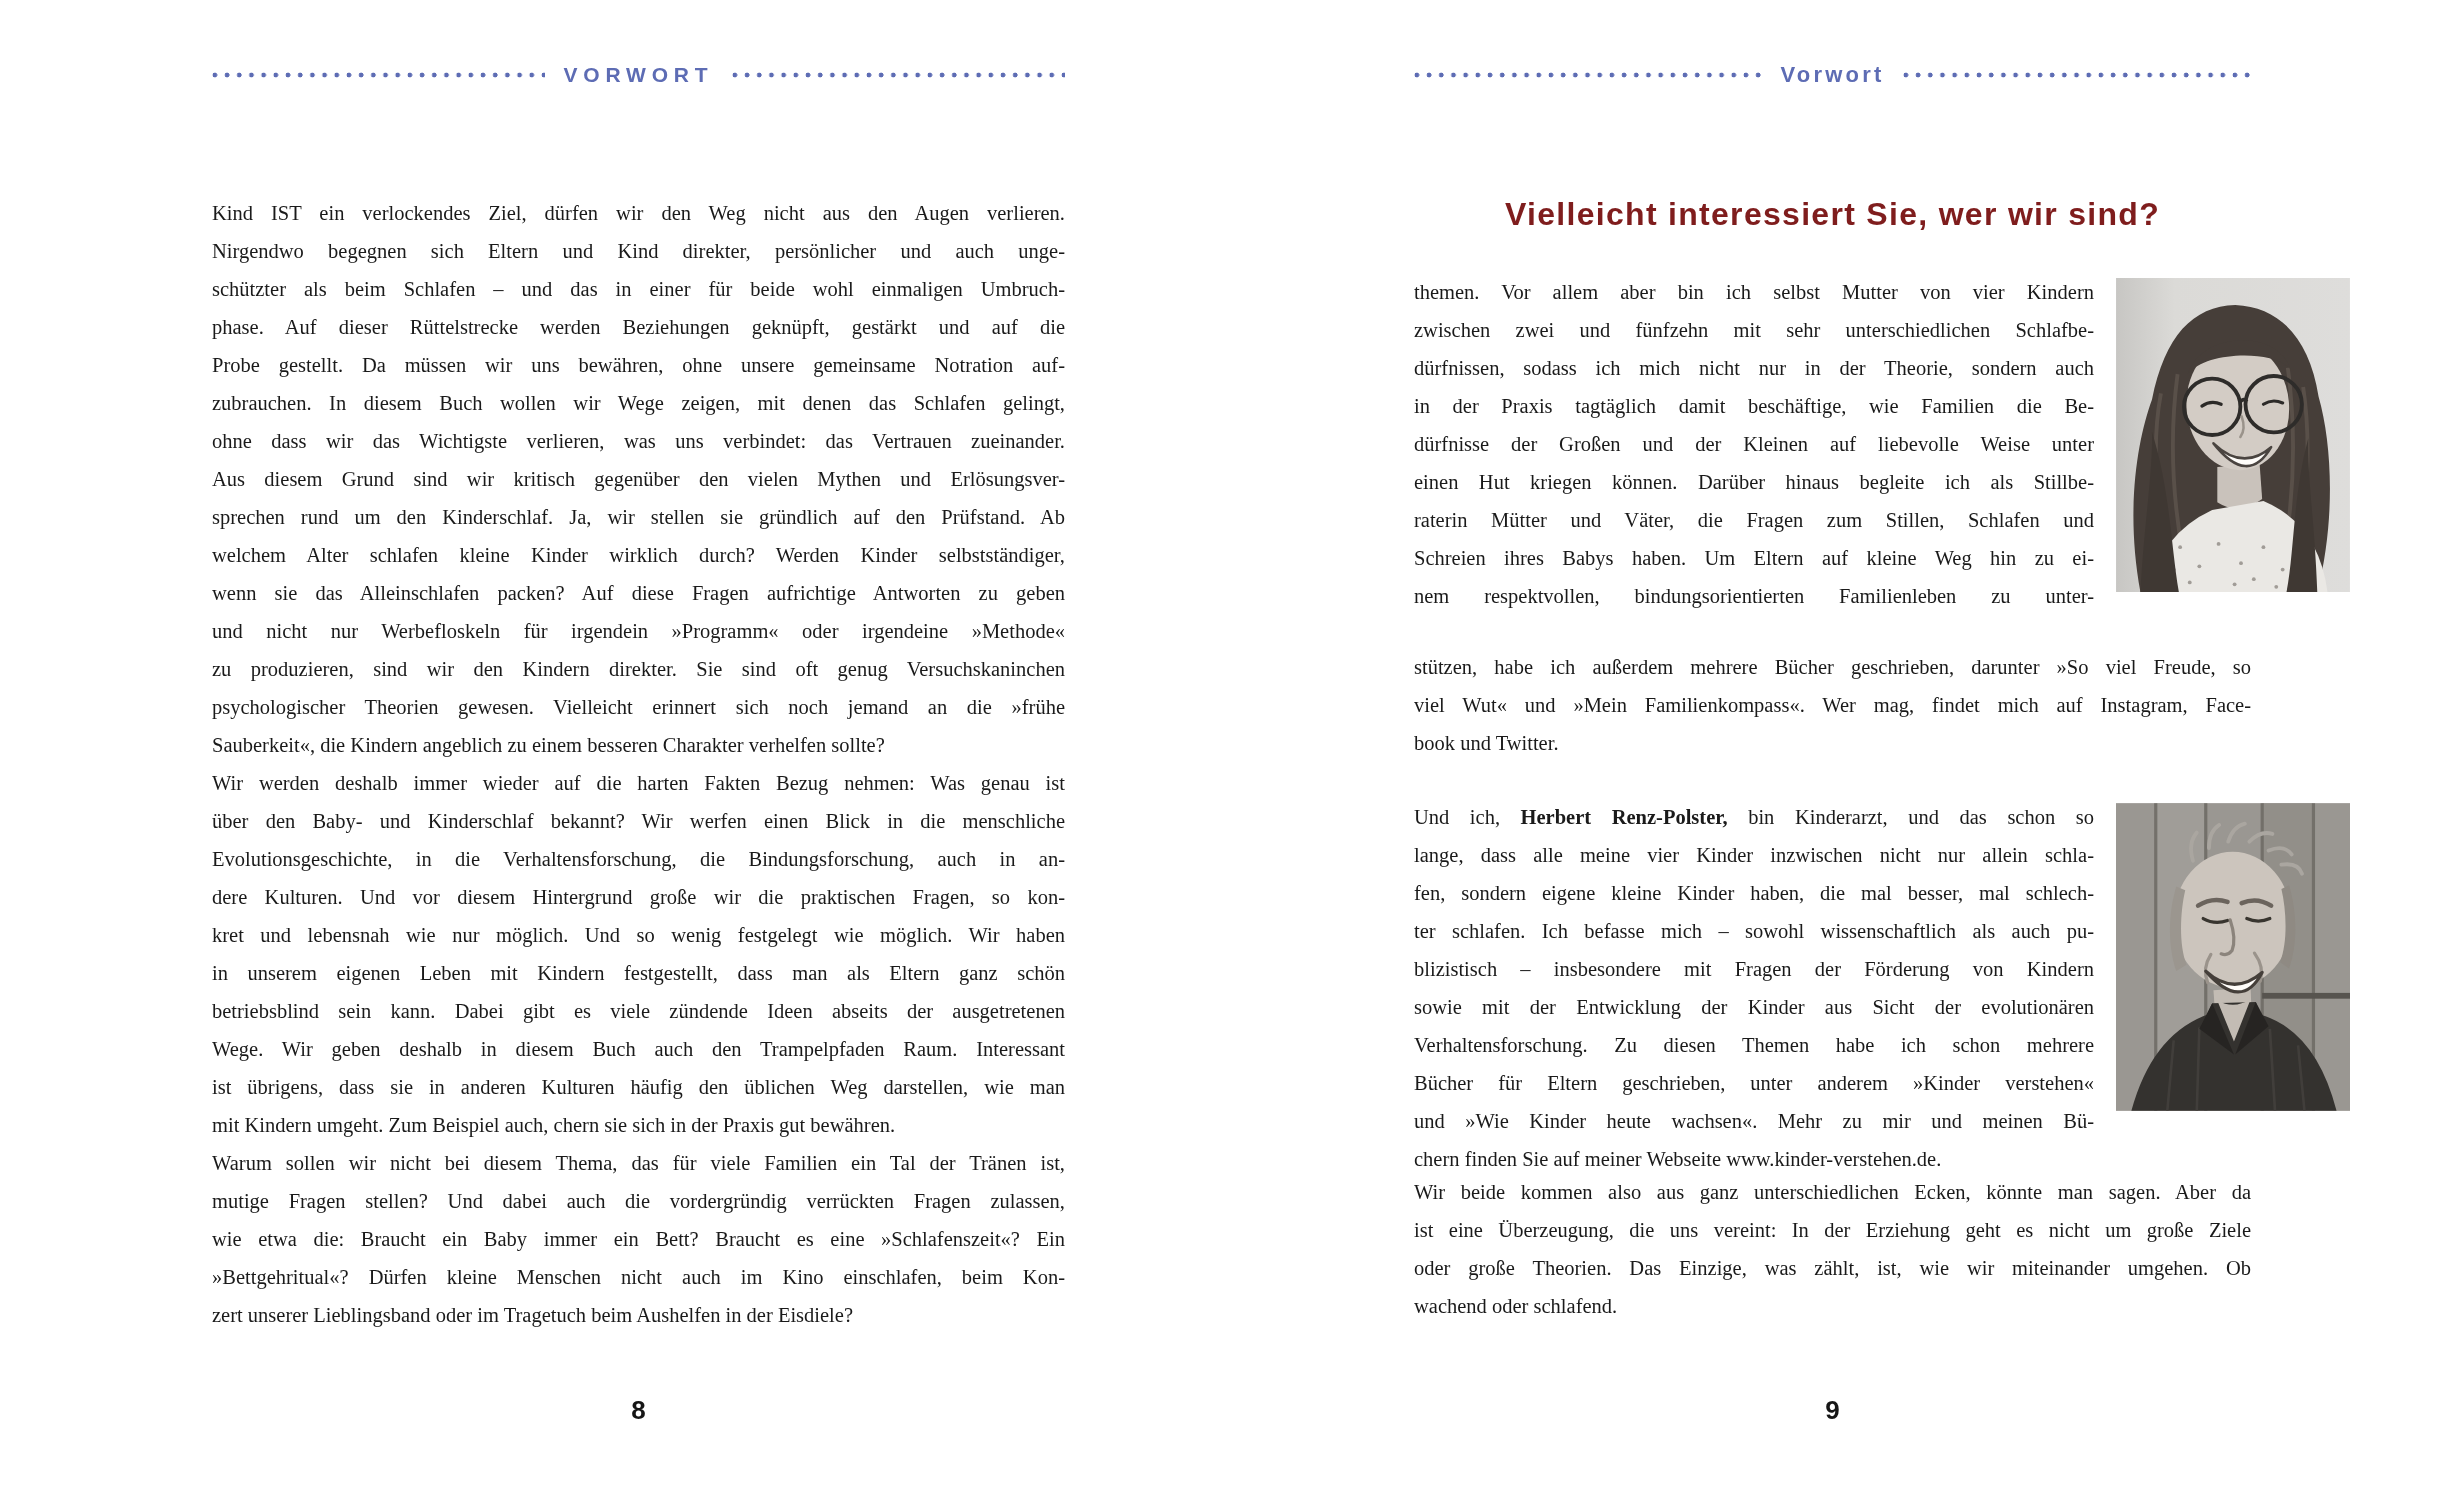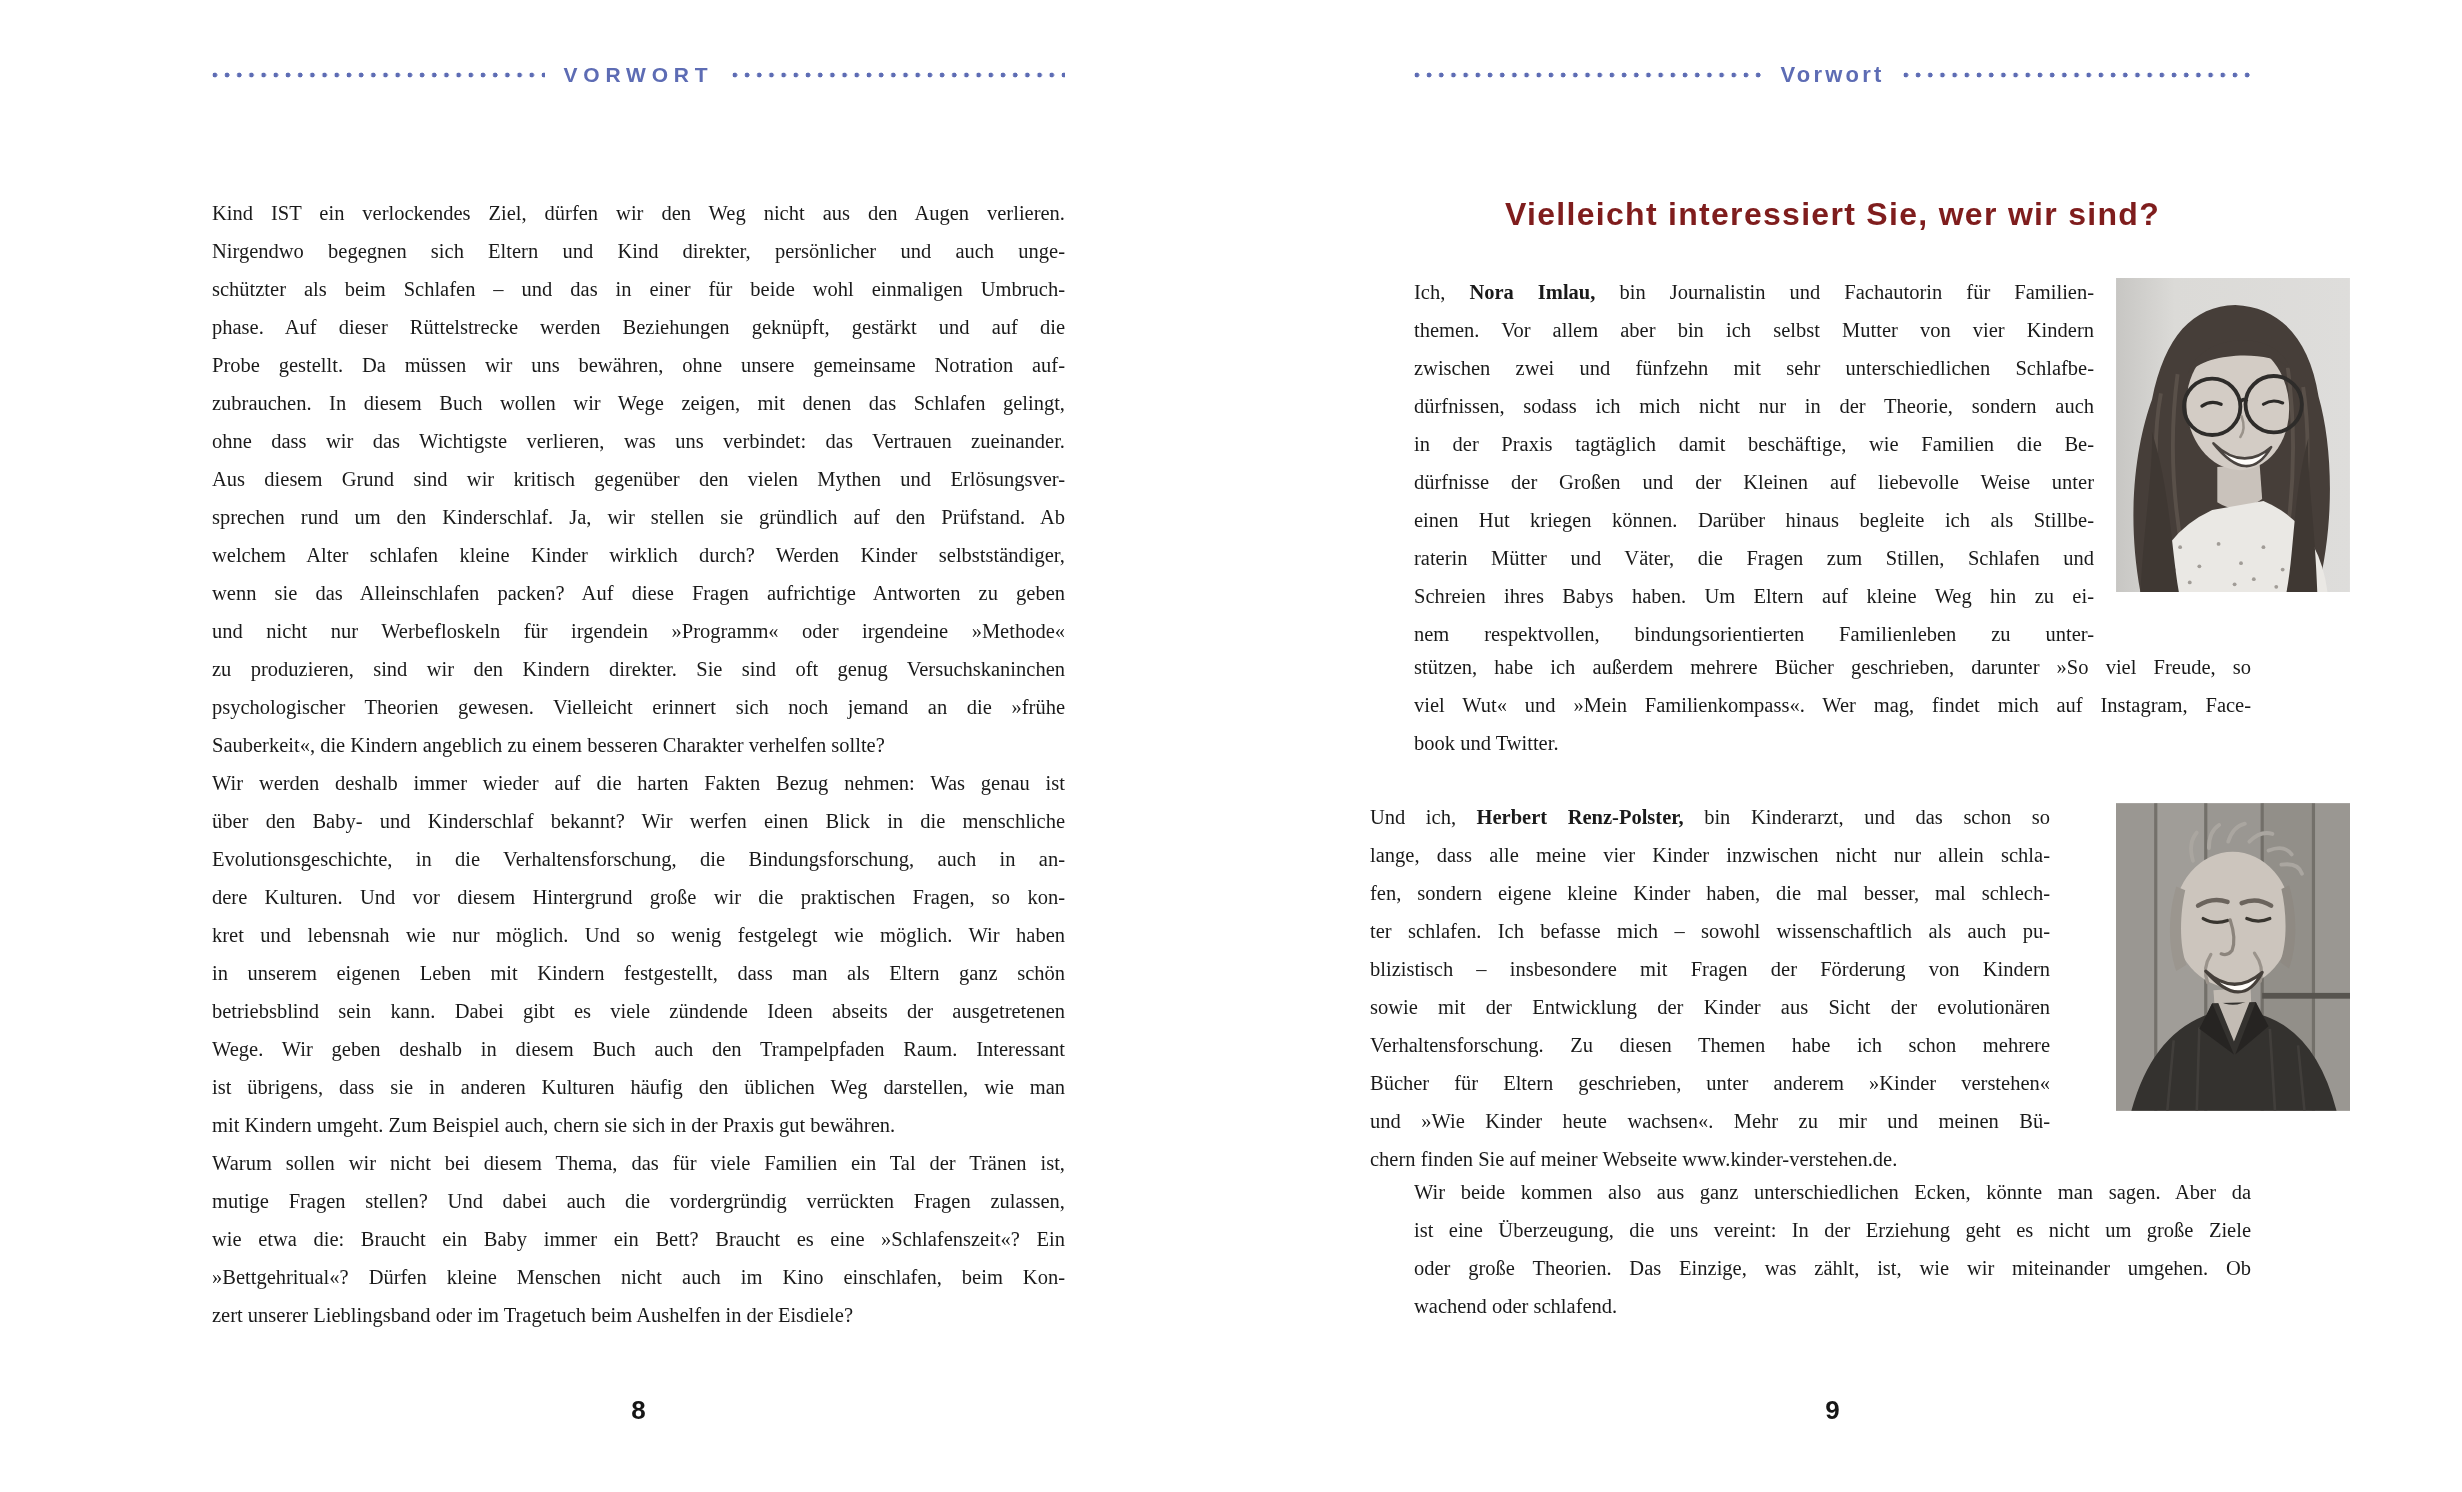--- a/index.html
+++ b/index.html
@@ -90,38 +90,37 @@
   <div>
     <div class="pageheader" style="left:1414px; width:837px;">
       <span class="dots"></span>
       <span class="htitle mixed">Vorwort</span>
       <span class="dots"></span>
     </div>
 
     <div class="bigheading" style="left:1414px; top:196px; width:837px;">Vielleicht interessiert Sie, wer wir sind?</div>
 
     <div class="textblock" style="left:1414px; top:273px; width:680px;">
-        <div class="tline">Ich, <b>Nora Imlau,</b> bin Journalistin und Fachautorin für Familien-</div>
         <div class="tline">themen. Vor allem aber bin ich selbst Mutter von vier Kindern</div>
         <div class="tline">zwischen zwei und fünfzehn mit sehr unterschiedlichen Schlafbe-</div>
         <div class="tline">dürfnissen, sodass ich mich nicht nur in der Theorie, sondern auch</div>
         <div class="tline">in der Praxis tagtäglich damit beschäftige, wie Familien die Be-</div>
         <div class="tline">dürfnisse der Großen und der Kleinen auf liebevolle Weise unter</div>
         <div class="tline">einen Hut kriegen können. Darüber hinaus begleite ich als Stillbe-</div>
         <div class="tline">raterin Mütter und Väter, die Fragen zum Stillen, Schlafen und</div>
         <div class="tline">Schreien ihres Babys haben. Um Eltern auf kleine Weg hin zu ei-</div>
         <div class="tline">nem respektvollen, bindungsorientierten Familienleben zu unter-</div>
       </div>
     <div class="textblock" style="left:1414px; top:648px; width:837px;">
         <div class="tline">stützen, habe ich außerdem mehrere Bücher geschrieben, darunter »So viel Freude, so</div>
         <div class="tline">viel Wut« und »Mein Familienkompass«. Wer mag, findet mich auf Instagram, Face-</div>
         <div class="tline nojust">book und Twitter.</div>
       </div>
 
-    <div class="textblock" style="left:1370px; top:798px; width:680px;">
+    <div class="textblock" style="left:1414px; top:798px; width:680px;">
         <div class="tline">Und ich, <b>Herbert Renz-Polster,</b> bin Kinderarzt, und das schon so</div>
         <div class="tline">lange, dass alle meine vier Kinder inzwischen nicht nur allein schla-</div>
         <div class="tline">fen, sondern eigene kleine Kinder haben, die mal besser, mal schlech-</div>
         <div class="tline">ter schlafen. Ich befasse mich – sowohl wissenschaftlich als auch pu-</div>
         <div class="tline">blizistisch – insbesondere mit Fragen der Förderung von Kindern</div>
         <div class="tline">sowie mit der Entwicklung der Kinder aus Sicht der evolutionären</div>
         <div class="tline">Verhaltensforschung. Zu diesen Themen habe ich schon mehrere</div>
         <div class="tline">Bücher für Eltern geschrieben, unter anderem »Kinder verstehen«</div>
         <div class="tline">und »Wie Kinder heute wachsen«. Mehr zu mir und meinen Bü-</div>
         <div class="tline nojust">chern finden Sie auf meiner Webseite www.kinder-verstehen.de.</div>

